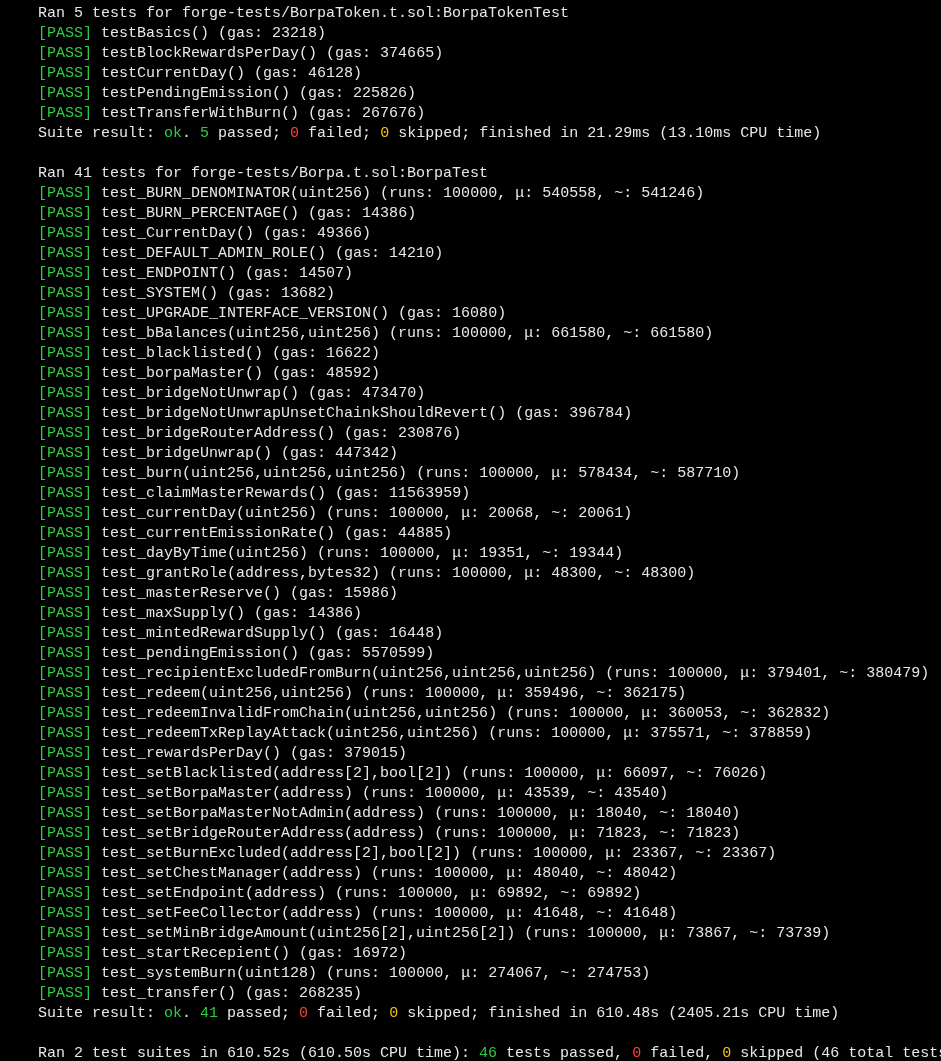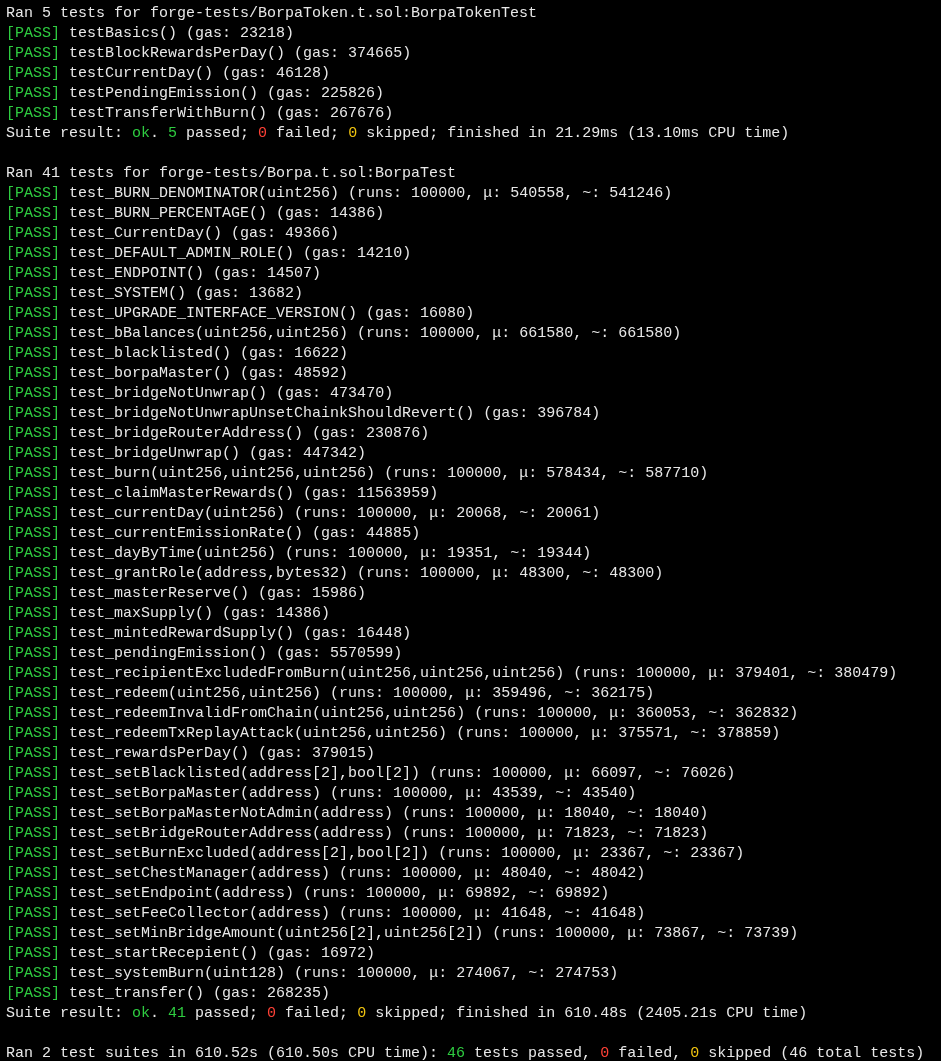--- a/index.html
+++ b/index.html
@@ -9,21 +9,21 @@
     color: #ccc;
     font-family: "Consolas", "Menlo", "Courier New", monospace;
     font-size: 15px;
     line-height: 20px;
     width: 941px;
   }
   .terminal {
     padding: 4px 6px;
     white-space: pre;
   }
-  .line { white-space: pre; }
+  .line { white-space: pre; margin-left: 32px; }
   .green  { color: #2ecc40; }
   .red    { color: #ff4136; }
   .yellow { color: #f1c40f; }
   .white  { color: #e8e8e8; }
 </style>
 </head>
 <body>
 
 <div class="terminal" id="terminal"><div class="line"><span class="white">Ran 5 tests for forge-tests/BorpaToken.t.sol:BorpaTokenTest</span></div><div class="line"><span class="green">[</span><span class="green">PASS</span><span class="green">]</span><span class="white"> </span><span class="white">testBasics()</span><span class="white"> (gas: 23218)</span></div><div class="line"><span class="green">[</span><span class="green">PASS</span><span class="green">]</span><span class="white"> </span><span class="white">testBlockRewardsPerDay()</span><span class="white"> (gas: 374665)</span></div><div class="line"><span class="green">[</span><span class="green">PASS</span><span class="green">]</span><span class="white"> </span><span class="white">testCurrentDay()</span><span class="white"> (gas: 46128)</span></div><div class="line"><span class="green">[</span><span class="green">PASS</span><span class="green">]</span><span class="white"> </span><span class="white">testPendingEmission()</span><span class="white"> (gas: 225826)</span></div><div class="line"><span class="green">[</span><span class="green">PASS</span><span class="green">]</span><span class="white"> </span><span class="white">testTransferWithBurn()</span><span class="white"> (gas: 267676)</span></div><div class="line"><span class="white">Suite result: </span><span class="green">ok</span><span class="white">. </span><span class="green">5</span><span class="white"> passed; </span><span class="red">0</span><span class="white"> failed; </span><span class="yellow">0</span><span class="white"> skipped; finished in 21.29ms (13.10ms CPU time)</span></div><div class="line"><span class="white">&nbsp;</span></div><div class="line"><span class="white">Ran 41 tests for forge-tests/Borpa.t.sol:BorpaTest</span></div><div class="line"><span class="green">[</span><span class="green">PASS</span><span class="green">]</span><span class="white"> </span><span class="white">test_BURN_DENOMINATOR(uint256)</span><span class="white"> (runs: 100000, μ: 540558, ~: 541246)</span></div><div class="line"><span class="green">[</span><span class="green">PASS</span><span class="green">]</span><span class="white"> </span><span class="white">test_BURN_PERCENTAGE()</span><span class="white"> (gas: 14386)</span></div><div class="line"><span class="green">[</span><span class="green">PASS</span><span class="green">]</span><span class="white"> </span><span class="white">test_CurrentDay()</span><span class="white"> (gas: 49366)</span></div><div class="line"><span class="green">[</span><span class="green">PASS</span><span class="green">]</span><span class="white"> </span><span class="white">test_DEFAULT_ADMIN_ROLE()</span><span class="white"> (gas: 14210)</span></div><div class="line"><span class="green">[</span><span class="green">PASS</span><span class="green">]</span><span class="white"> </span><span class="white">test_ENDPOINT()</span><span class="white"> (gas: 14507)</span></div><div class="line"><span class="green">[</span><span class="green">PASS</span><span class="green">]</span><span class="white"> </span><span class="white">test_SYSTEM()</span><span class="white"> (gas: 13682)</span></div><div class="line"><span class="green">[</span><span class="green">PASS</span><span class="green">]</span><span class="white"> </span><span class="white">test_UPGRADE_INTERFACE_VERSION()</span><span class="white"> (gas: 16080)</span></div><div class="line"><span class="green">[</span><span class="green">PASS</span><span class="green">]</span><span class="white"> </span><span class="white">test_bBalances(uint256,uint256)</span><span class="white"> (runs: 100000, μ: 661580, ~: 661580)</span></div><div class="line"><span class="green">[</span><span class="green">PASS</span><span class="green">]</span><span class="white"> </span><span class="white">test_blacklisted()</span><span class="white"> (gas: 16622)</span></div><div class="line"><span class="green">[</span><span class="green">PASS</span><span class="green">]</span><span class="white"> </span><span class="white">test_borpaMaster()</span><span class="white"> (gas: 48592)</span></div><div class="line"><span class="green">[</span><span class="green">PASS</span><span class="green">]</span><span class="white"> </span><span class="white">test_bridgeNotUnwrap()</span><span class="white"> (gas: 473470)</span></div><div class="line"><span class="green">[</span><span class="green">PASS</span><span class="green">]</span><span class="white"> </span><span class="white">test_bridgeNotUnwrapUnsetChainkShouldRevert()</span><span class="white"> (gas: 396784)</span></div><div class="line"><span class="green">[</span><span class="green">PASS</span><span class="green">]</span><span class="white"> </span><span class="white">test_bridgeRouterAddress()</span><span class="white"> (gas: 230876)</span></div><div class="line"><span class="green">[</span><span class="green">PASS</span><span class="green">]</span><span class="white"> </span><span class="white">test_bridgeUnwrap()</span><span class="white"> (gas: 447342)</span></div><div class="line"><span class="green">[</span><span class="green">PASS</span><span class="green">]</span><span class="white"> </span><span class="white">test_burn(uint256,uint256,uint256)</span><span class="white"> (runs: 100000, μ: 578434, ~: 587710)</span></div><div class="line"><span class="green">[</span><span class="green">PASS</span><span class="green">]</span><span class="white"> </span><span class="white">test_claimMasterRewards()</span><span class="white"> (gas: 11563959)</span></div><div class="line"><span class="green">[</span><span class="green">PASS</span><span class="green">]</span><span class="white"> </span><span class="white">test_currentDay(uint256)</span><span class="white"> (runs: 100000, μ: 20068, ~: 20061)</span></div><div class="line"><span class="green">[</span><span class="green">PASS</span><span class="green">]</span><span class="white"> </span><span class="white">test_currentEmissionRate()</span><span class="white"> (gas: 44885)</span></div><div class="line"><span class="green">[</span><span class="green">PASS</span><span class="green">]</span><span class="white"> </span><span class="white">test_dayByTime(uint256)</span><span class="white"> (runs: 100000, μ: 19351, ~: 19344)</span></div><div class="line"><span class="green">[</span><span class="green">PASS</span><span class="green">]</span><span class="white"> </span><span class="white">test_grantRole(address,bytes32)</span><span class="white"> (runs: 100000, μ: 48300, ~: 48300)</span></div><div class="line"><span class="green">[</span><span class="green">PASS</span><span class="green">]</span><span class="white"> </span><span class="white">test_masterReserve()</span><span class="white"> (gas: 15986)</span></div><div class="line"><span class="green">[</span><span class="green">PASS</span><span class="green">]</span><span class="white"> </span><span class="white">test_maxSupply()</span><span class="white"> (gas: 14386)</span></div><div class="line"><span class="green">[</span><span class="green">PASS</span><span class="green">]</span><span class="white"> </span><span class="white">test_mintedRewardSupply()</span><span class="white"> (gas: 16448)</span></div><div class="line"><span class="green">[</span><span class="green">PASS</span><span class="green">]</span><span class="white"> </span><span class="white">test_pendingEmission()</span><span class="white"> (gas: 5570599)</span></div><div class="line"><span class="green">[</span><span class="green">PASS</span><span class="green">]</span><span class="white"> </span><span class="white">test_recipientExcludedFromBurn(uint256,uint256,uint256)</span><span class="white"> (runs: 100000, μ: 379401, ~: 380479)</span></div><div class="line"><span class="green">[</span><span class="green">PASS</span><span class="green">]</span><span class="white"> </span><span class="white">test_redeem(uint256,uint256)</span><span class="white"> (runs: 100000, μ: 359496, ~: 362175)</span></div><div class="line"><span class="green">[</span><span class="green">PASS</span><span class="green">]</span><span class="white"> </span><span class="white">test_redeemInvalidFromChain(uint256,uint256)</span><span class="white"> (runs: 100000, μ: 360053, ~: 362832)</span></div><div class="line"><span class="green">[</span><span class="green">PASS</span><span class="green">]</span><span class="white"> </span><span class="white">test_redeemTxReplayAttack(uint256,uint256)</span><span class="white"> (runs: 100000, μ: 375571, ~: 378859)</span></div><div class="line"><span class="green">[</span><span class="green">PASS</span><span class="green">]</span><span class="white"> </span><span class="white">test_rewardsPerDay()</span><span class="white"> (gas: 379015)</span></div><div class="line"><span class="green">[</span><span class="green">PASS</span><span class="green">]</span><span class="white"> </span><span class="white">test_setBlacklisted(address[2],bool[2])</span><span class="white"> (runs: 100000, μ: 66097, ~: 76026)</span></div><div class="line"><span class="green">[</span><span class="green">PASS</span><span class="green">]</span><span class="white"> </span><span class="white">test_setBorpaMaster(address)</span><span class="white"> (runs: 100000, μ: 43539, ~: 43540)</span></div><div class="line"><span class="green">[</span><span class="green">PASS</span><span class="green">]</span><span class="white"> </span><span class="white">test_setBorpaMasterNotAdmin(address)</span><span class="white"> (runs: 100000, μ: 18040, ~: 18040)</span></div><div class="line"><span class="green">[</span><span class="green">PASS</span><span class="green">]</span><span class="white"> </span><span class="white">test_setBridgeRouterAddress(address)</span><span class="white"> (runs: 100000, μ: 71823, ~: 71823)</span></div><div class="line"><span class="green">[</span><span class="green">PASS</span><span class="green">]</span><span class="white"> </span><span class="white">test_setBurnExcluded(address[2],bool[2])</span><span class="white"> (runs: 100000, μ: 23367, ~: 23367)</span></div><div class="line"><span class="green">[</span><span class="green">PASS</span><span class="green">]</span><span class="white"> </span><span class="white">test_setChestManager(address)</span><span class="white"> (runs: 100000, μ: 48040, ~: 48042)</span></div><div class="line"><span class="green">[</span><span class="green">PASS</span><span class="green">]</span><span class="white"> </span><span class="white">test_setEndpoint(address)</span><span class="white"> (runs: 100000, μ: 69892, ~: 69892)</span></div><div class="line"><span class="green">[</span><span class="green">PASS</span><span class="green">]</span><span class="white"> </span><span class="white">test_setFeeCollector(address)</span><span class="white"> (runs: 100000, μ: 41648, ~: 41648)</span></div><div class="line"><span class="green">[</span><span class="green">PASS</span><span class="green">]</span><span class="white"> </span><span class="white">test_setMinBridgeAmount(uint256[2],uint256[2])</span><span class="white"> (runs: 100000, μ: 73867, ~: 73739)</span></div><div class="line"><span class="green">[</span><span class="green">PASS</span><span class="green">]</span><span class="white"> </span><span class="white">test_startRecepient()</span><span class="white"> (gas: 16972)</span></div><div class="line"><span class="green">[</span><span class="green">PASS</span><span class="green">]</span><span class="white"> </span><span class="white">test_systemBurn(uint128)</span><span class="white"> (runs: 100000, μ: 274067, ~: 274753)</span></div><div class="line"><span class="green">[</span><span class="green">PASS</span><span class="green">]</span><span class="white"> </span><span class="white">test_transfer()</span><span class="white"> (gas: 268235)</span></div><div class="line"><span class="white">Suite result: </span><span class="green">ok</span><span class="white">. </span><span class="green">41</span><span class="white"> passed; </span><span class="red">0</span><span class="white"> failed; </span><span class="yellow">0</span><span class="white"> skipped; finished in 610.48s (2405.21s CPU time)</span></div><div class="line"><span class="white">&nbsp;</span></div><div class="line"><span class="white">Ran 2 test suites in 610.52s (610.50s CPU time): </span><span class="green">46</span><span class="white"> tests passed, </span><span class="red">0</span><span class="white"> failed, </span><span class="yellow">0</span><span class="white"> skipped (46 total tests)</span></div></div>
 

